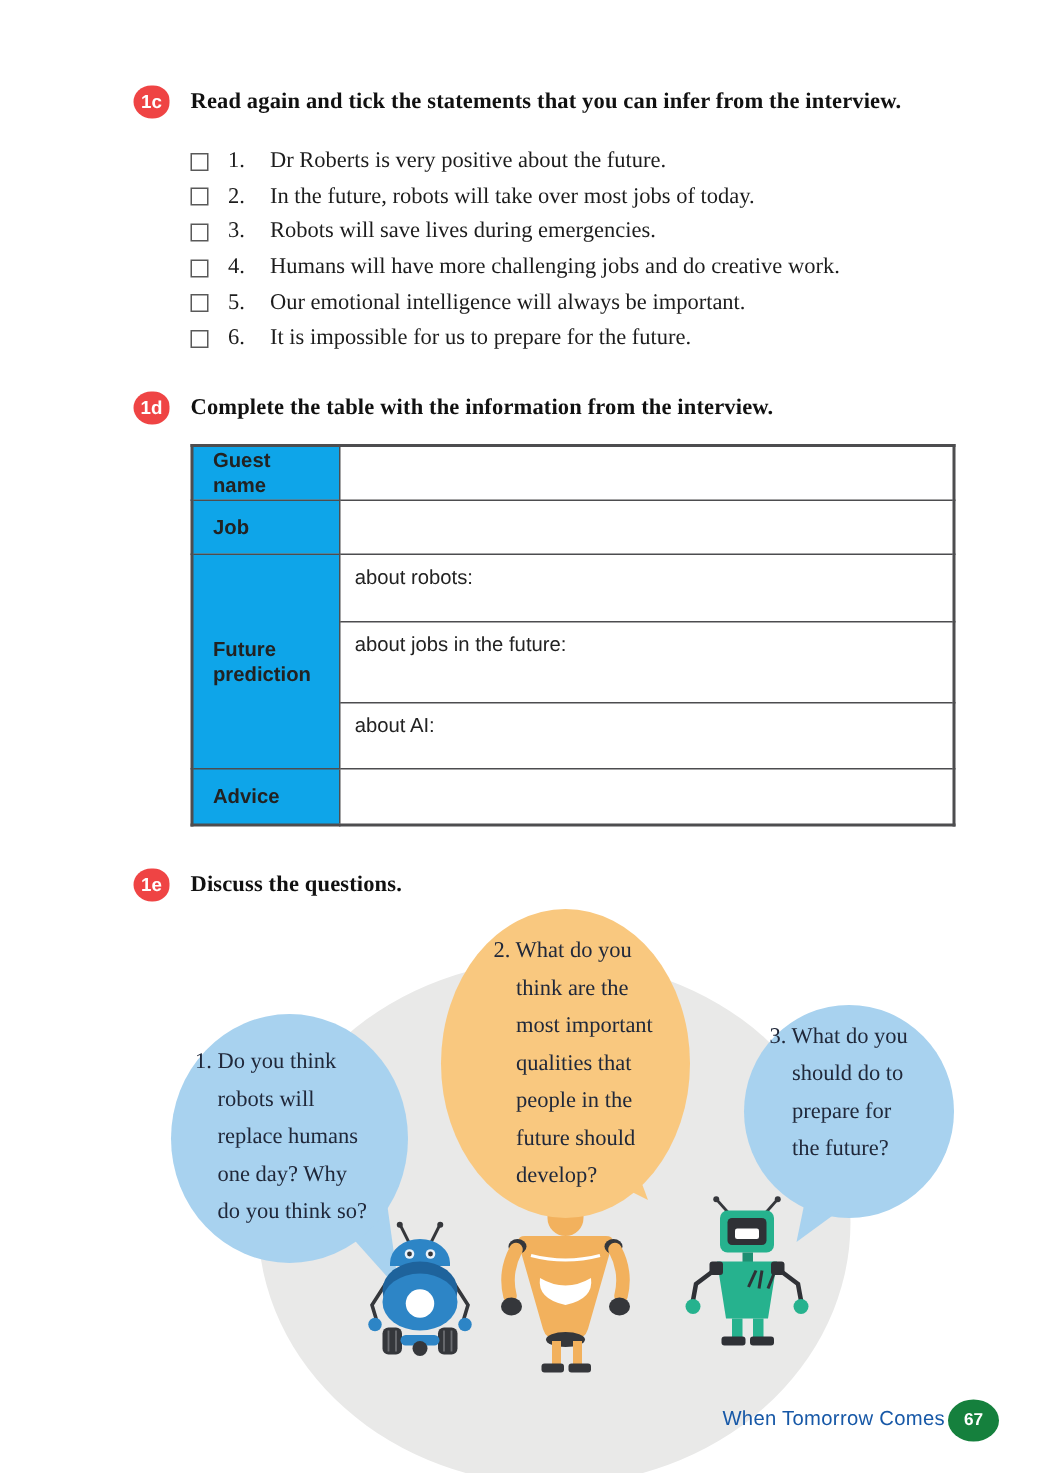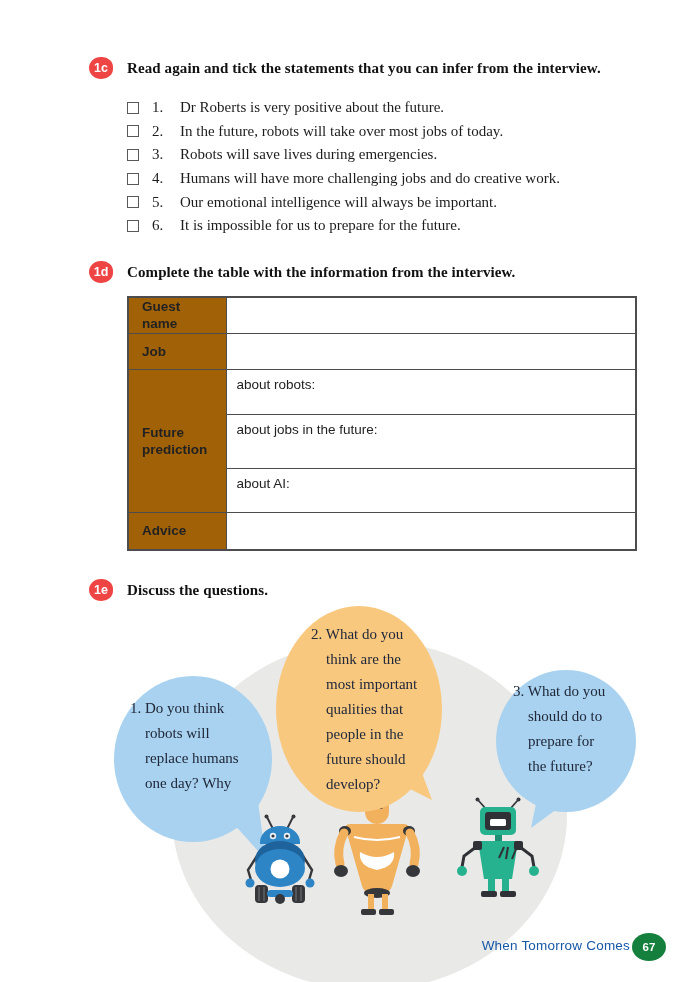--- a/index.html
+++ b/index.html
@@ -28,37 +28,37 @@
   .tick-text { margin-left:7px; font-size:15px; }
   
   .itable {
     position:absolute; left:127px; top:296px; width:510px;
     border-collapse:collapse; border:2px solid #4d4d4f;
     font-family:"Liberation Sans", sans-serif; font-size:13.5px; color:#222;
     table-layout:fixed;
   }
   .itable th, .itable td { border:1.5px solid #4d4d4f; }
   .itable th {
-    background:#a16207; width:98px; text-align:left; font-weight:700;
+    background:#0ea5e9; width:98px; text-align:left; font-weight:700;
     padding:0 8px 0 13px; vertical-align:middle; line-height:17px;
   }
   .itable td { vertical-align:top; padding:7px 10px; background:#fff;margin-left:19px; }
   
   .scene-ellipse {
     position:absolute; left:172px; top:640px; width:395px; height:350px;
     background:#e9e9e8; border-radius:50%;
   }
   .bubble {
     position:absolute; border-radius:50%; font-size:15px; line-height:25px;
     color:#20283a; z-index:3;
   }
   .bubble .bline { display:block; }
   .bubble .bline + .bline { padding-left:15px; }
   .bubble-1 { left:114px; top:676px; width:158px; height:166px; padding:20px 0 0 16px; background:#a8d2ef; }
-  .bubble-2 { left:276px; top:606px; width:166px; height:206px; padding:16px 0 0 35px; background:#f9c87f; }
+  .bubble-2 { left:294px; top:606px; width:166px; height:206px; padding:16px 0 0 35px; background:#f9c87f; }
   .bubble-3 { left:496px; top:670px; width:140px; height:142px; padding:9px 0 0 17px; background:#a8d2ef; }
   .tails { position:absolute; left:0; top:600px; width:695px; height:382px; z-index:2; pointer-events:none; }
   .robot { position:absolute; z-index:2; }
   .robot svg { display:block; width:100%; height:100%; }
   .robot-blue  { left:243px; top:812px; width:74px; height:95px; }
   .robot-orange{ left:330px; top:780px; width:94px; height:136px; }
   .robot-teal  { left:452px; top:797px; width:92px; height:105px; }
   
   .footer-title {
     position:absolute; right:65px; top:938px;
@@ -152,20 +152,21 @@
     <polygon points="232,822 266,860 258,802" fill="#a8d2ef"></polygon>
     <polygon points="388,778 432,800 412,746" fill="#f9c87f"></polygon>
     <polygon points="540,784 531,828 572,798" fill="#a8d2ef"></polygon>
   </svg>
 
   <div class="bubble bubble-1">
     <span class="bline">1. Do you think</span>
     <span class="bline">robots will</span>
     <span class="bline">replace humans</span>
     <span class="bline">one day? Why</span>
+    <span class="bline">do you think so?</span>
   </div>
   <div class="bubble bubble-2">
     <span class="bline">2. What do you</span>
     <span class="bline">think are the</span>
     <span class="bline">most important</span>
     <span class="bline">qualities that</span>
     <span class="bline">people in the</span>
     <span class="bline">future should</span>
     <span class="bline">develop?</span>
   </div>

